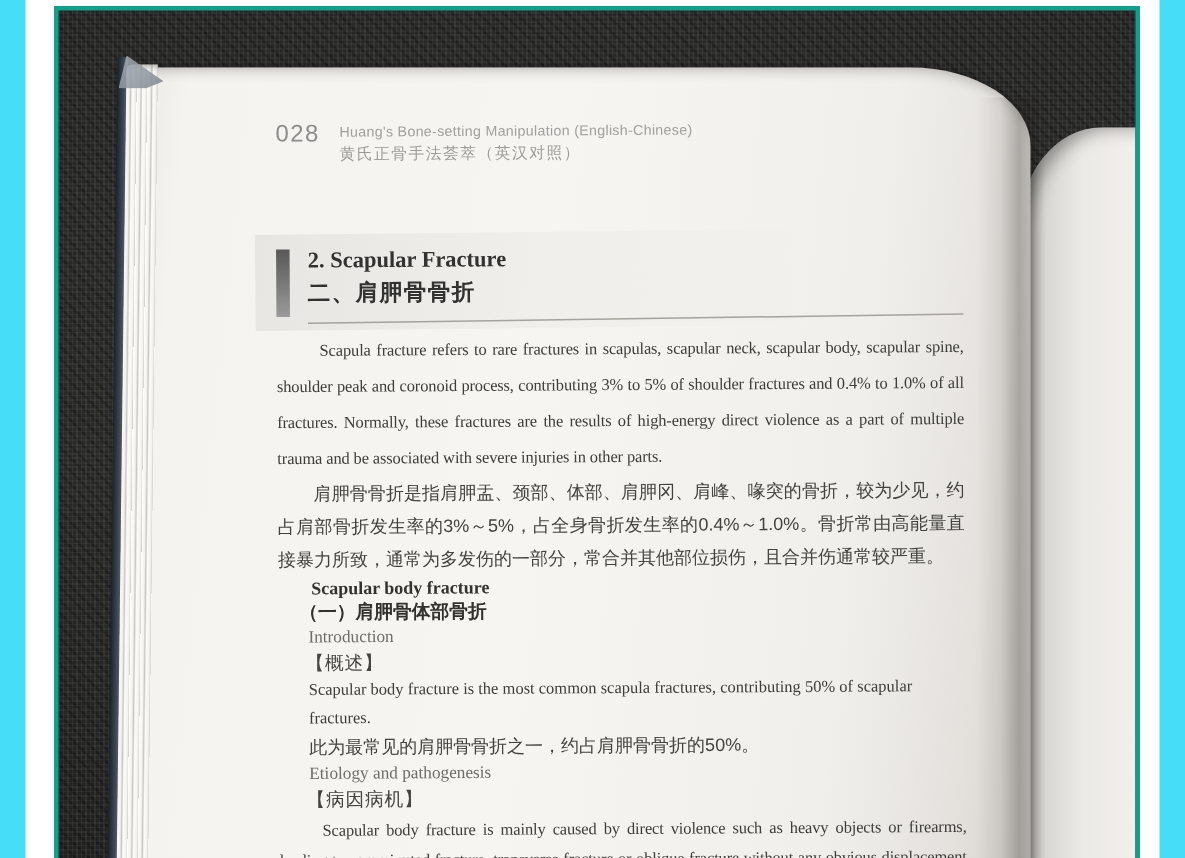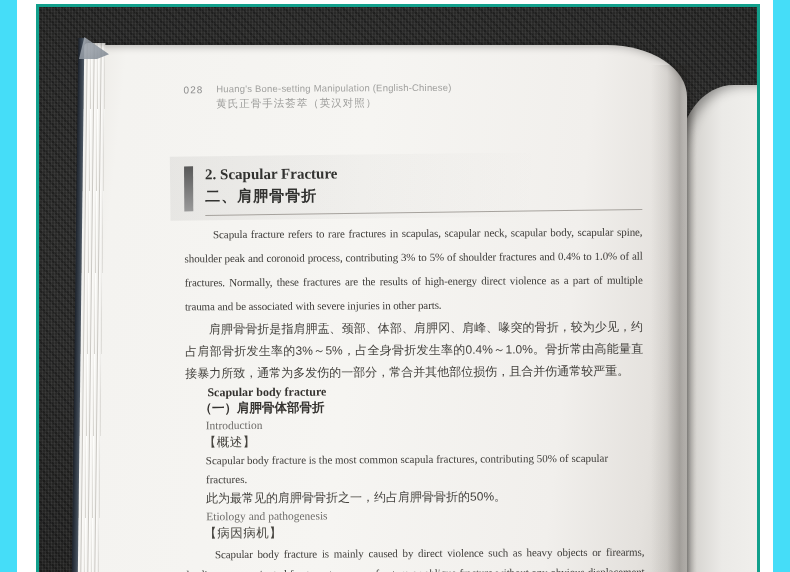--- a/index.html
+++ b/index.html
@@ -46,21 +46,21 @@
     box-shadow:inset 0 5px 6px -4px rgba(0,0,0,0.35);}
   .cover-corner{position:absolute;left:40px;top:30px;width:30px;height:22px;opacity:0.85;
     background:linear-gradient(135deg,#aab1b9,#79828c);
     clip-path:polygon(0 100%,18% 0,100% 78%,60% 100%);}
 
   
   .content{position:absolute;left:104px;top:0;width:458px;transform:rotate(-0.35deg);
     color:#3e3c39;}
 
   .running-head{display:flex;align-items:flex-start;gap:13px;margin-top:36px;}
-  .page-no{font-size:10px;color:#8d8d8d;letter-spacing:1px;line-height:15px;}
+  .page-no{font-size:16px;color:#8d8d8d;letter-spacing:1px;line-height:15px;}
   .run-titles{display:flex;flex-direction:column;}
   .run-en{font-size:9.5px;color:#a0a09e;line-height:14px;letter-spacing:0.2px;}
   .run-zh{font-size:10.5px;color:#9b9b99;line-height:15px;letter-spacing:1px;}
 
   .section-head{position:relative;margin-top:52px;padding-left:21px;}
   .head-band{position:absolute;left:-14px;top:-8px;width:470px;height:64px;transform:rotate(-0.3deg);
     background:linear-gradient(95deg,rgba(110,110,110,0.10),rgba(110,110,110,0.04) 45%,rgba(110,110,110,0) 78%);}
   .sec-bar{position:absolute;left:0;top:3px;width:9px;height:45px;
     background:linear-gradient(180deg,#585858,#9a9a9a);}
   .sec-en{position:relative;font-family:"Liberation Serif","DejaVu Serif",serif;font-weight:bold;

